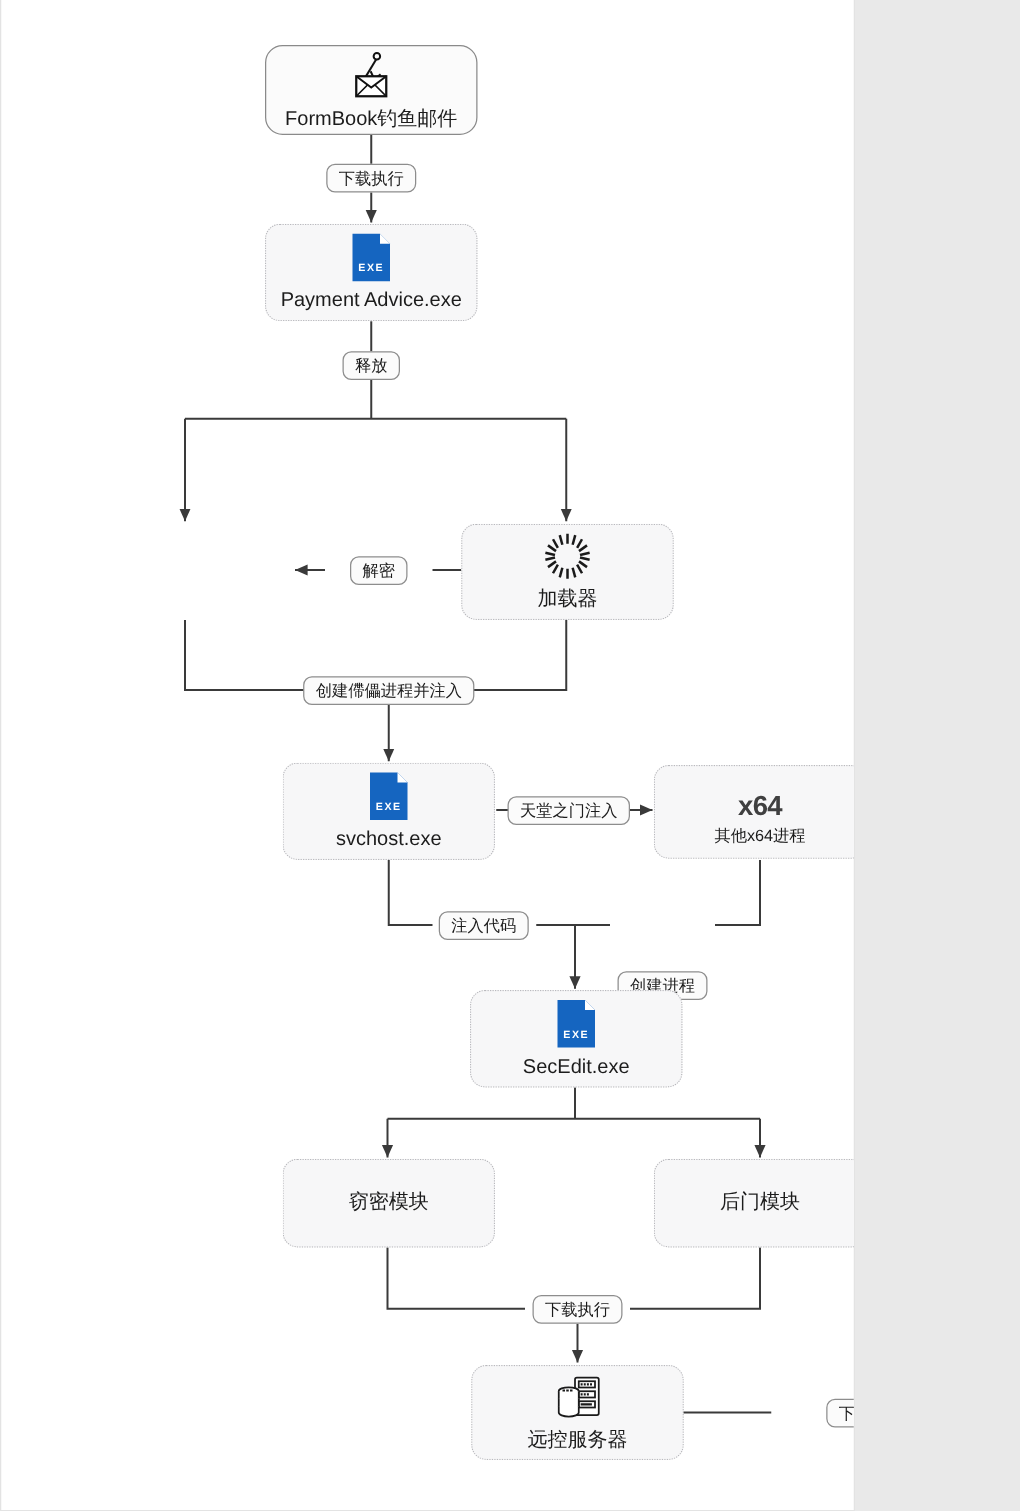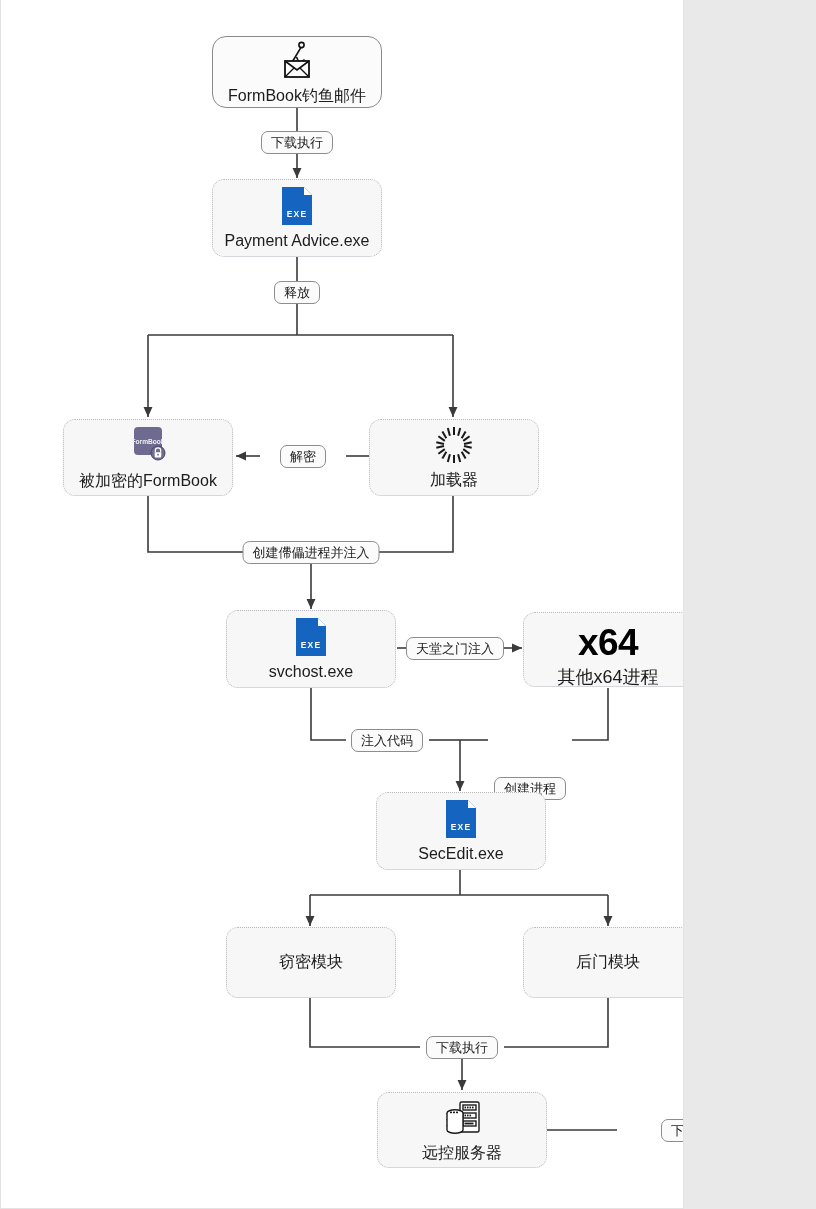--- a/index.html
+++ b/index.html
@@ -45,21 +45,21 @@
     align-items: center;
     justify-content: center;
     gap: 6px;
   }
   .node.solid {
     background: #fbfbfb;
     border: 1px solid #8a8a8a;
     border-radius: 14px;
   }
   .node .label {
-    font-size: 18px;
+    font-size: 13px;
     color: #1c1c1c;
     line-height: 1.15;
     white-space: nowrap;
   }
   .node .label.plain {
     font-size: 16px;
   }
 
   
   .elabel {
@@ -82,23 +82,23 @@
   
   .icon {
     display: block;
   }
   .exe-icon { width: 34px; height: 40px; }
   .mail-icon { width: 40px; height: 42px; }
   .fb-icon  { width: 46px; height: 42px; }
   .spin-icon{ width: 40px; height: 40px; }
   .srv-icon { width: 40px; height: 40px; }
   .x64-text {
-    font-size: 37px;
+    font-size: 22px;
     font-weight: bold;
-    color: #000000;
+    color: #404040;
     letter-spacing: -0.5px;
     line-height: 1;
     margin-top: 12px;
   }
 </style>
 </head>
 <body>
 
 <div id="page">
   <div id="canvas">
@@ -184,31 +184,20 @@
       <svg class="icon exe-icon" viewBox="0 0 34 40">
         <path d="M2 1 H24 L32 9 V39 H2 Z" fill="#1565c0"></path>
         <path d="M24 1 L32 9 H24 Z" fill="#ffffff"></path>
         <text x="17" y="31" font-family="Liberation Sans, sans-serif" font-size="8.5" font-weight="bold" fill="#ffffff" text-anchor="middle" letter-spacing="1.2">EXE</text>
       </svg>
       <span class="label plain">Payment Advice.exe</span>
     </div>
 
     <div class="elabel" style="left:296px; top:281px;">释放</div>
 
-    <div class="node" style="left:62px; top:419px; width:170px; height:77px;">
-      <svg class="icon fb-icon" viewBox="0 0 46 42">
-        <rect x="9" y="3" width="28" height="28" rx="4" fill="#6f6a8f"></rect>
-        <text x="23" y="20" font-family="Liberation Sans, sans-serif" font-size="6.6" font-weight="bold" fill="#efeef3" text-anchor="middle">FormBook</text>
-        <circle cx="33" cy="29" r="7" fill="#6f6a8f" stroke="#4a4660" stroke-width="1"></circle>
-        <path d="M30.3 28.4 V26.6 a2.7 2.7 0 0 1 5.4 0 V28.4" fill="none" stroke="#ffffff" stroke-width="1.2"></path>
-        <rect x="29.7" y="28.2" width="6.6" height="5.2" rx="1" fill="#ffffff"></rect>
-        <circle cx="33" cy="30.7" r="0.9" fill="#6f6a8f"></circle>
-      </svg>
-      <span class="label plain">被加密的FormBook</span>
-    </div>
 
     <div class="elabel" style="left:302px; top:445px;">解密</div>
 
     <div class="node" style="left:368px; top:419px; width:170px; height:77px;">
       <svg class="icon spin-icon" viewBox="0 0 40 40">
         <g stroke="#1a1a1a" stroke-width="2" stroke-linecap="butt">
           <line x1="20" y1="2" x2="20" y2="10"></line>
           <line x1="26.2" y1="3.1" x2="24.1" y2="10.8"></line>
           <line x1="31.6" y1="6.4" x2="27.7" y2="13.3"></line>
           <line x1="35.6" y1="11.3" x2="29.2" y2="15.9"></line>

